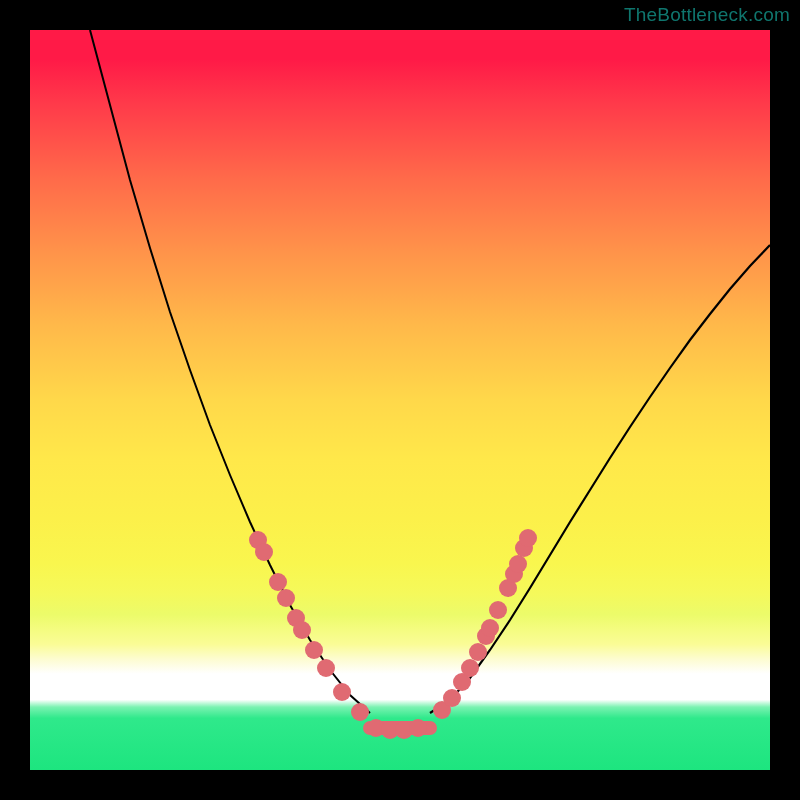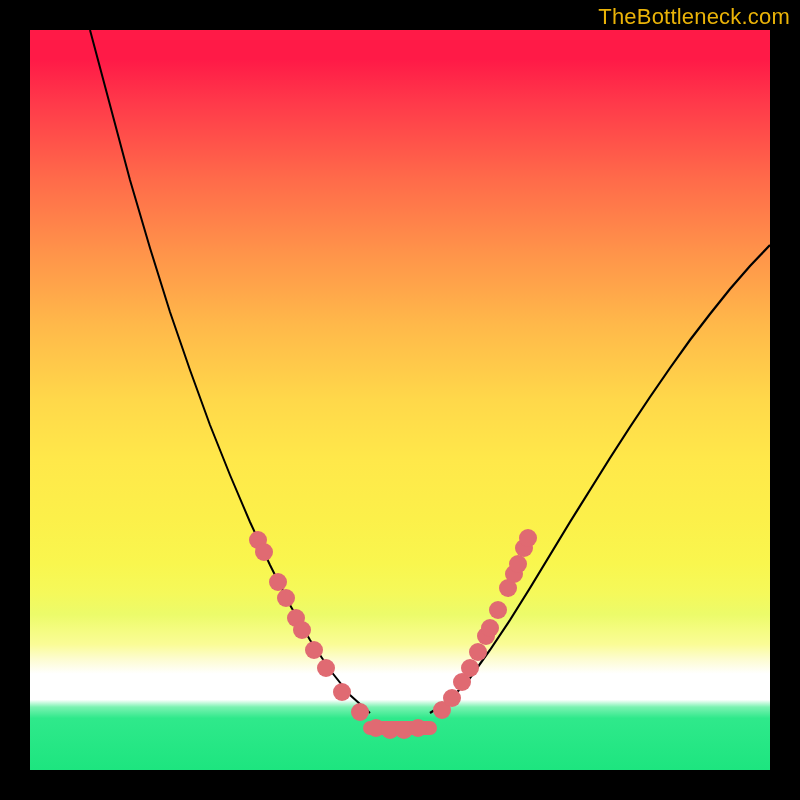--- a/index.html
+++ b/index.html
@@ -54,22 +54,22 @@
     left: 0;
     top: 0;
     width: 740px;
     height: 740px;
     overflow: visible;
   }
   .watermark {
     position: absolute;
     top: 4px;
     right: 10px;
-    color: #eab308;
-    font-size: 22px;
+    color: #0f766e;
+    font-size: 19px;
     letter-spacing: 0.2px;
     margin-left: 48px;
   }
   .curve {
     fill: none;
     stroke: #000;
     stroke-width: 2;
   }
   .curve-right {
     fill: none;

